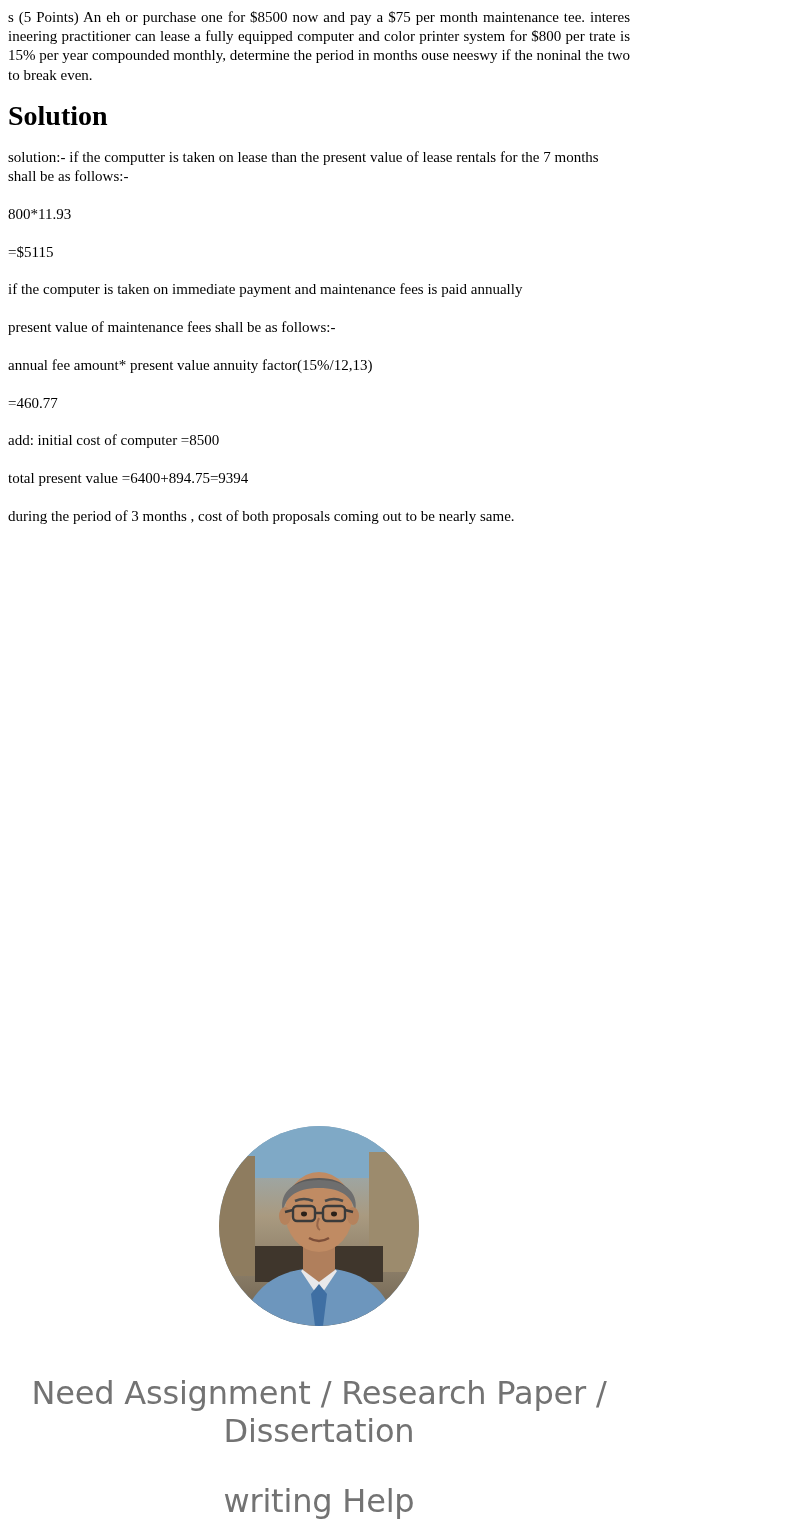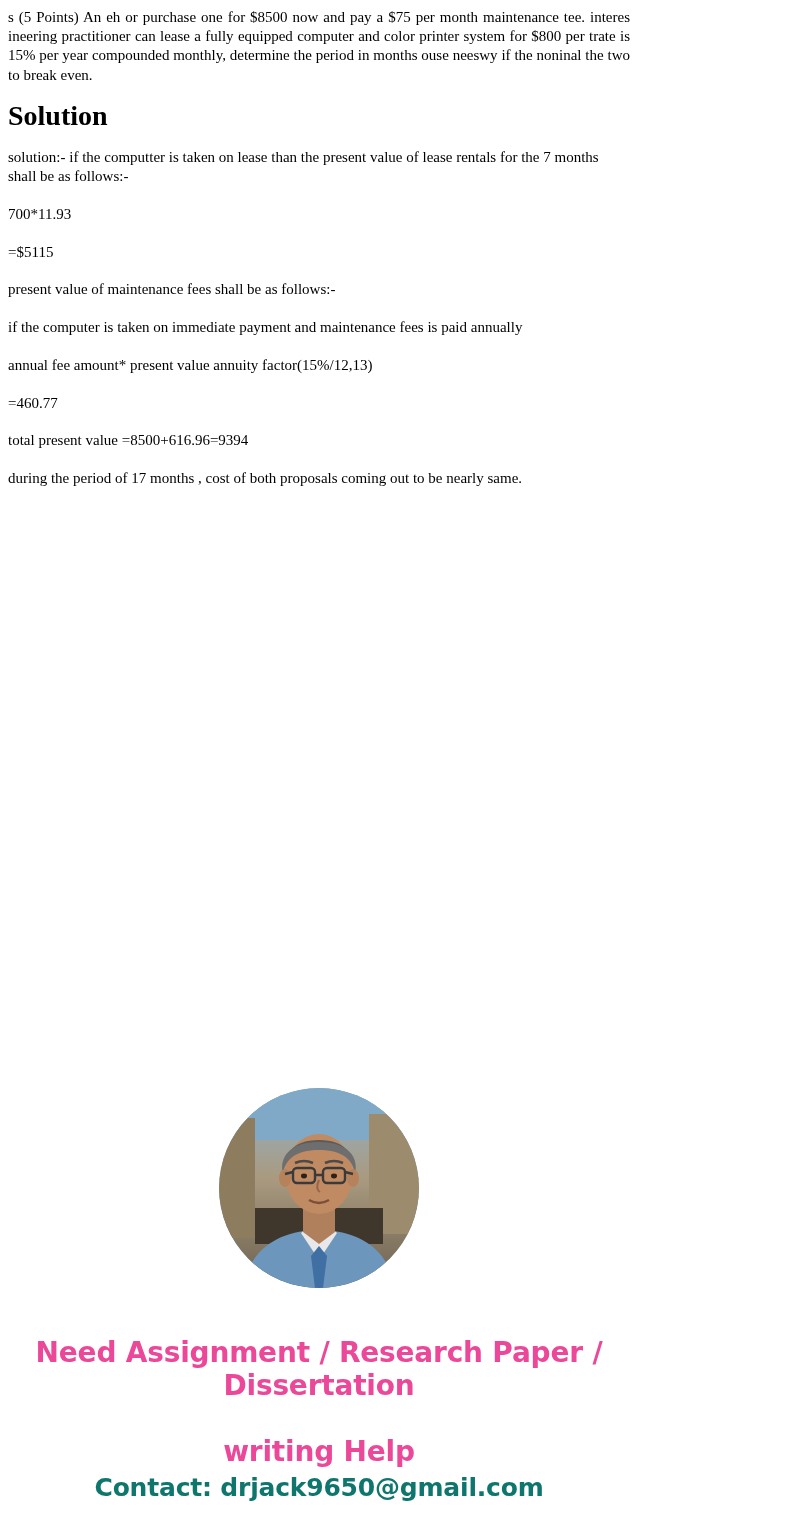--- a/index.html
+++ b/index.html
@@ -51,24 +51,24 @@
     margin: 0 auto;
     overflow: hidden;
     position: relative;
     background: #8aa4b8;
   }
   .avatar svg {
     display: block;
   }
   .footer-text {
     font-family: "DejaVu Sans", sans-serif;
-    font-weight: bold;
-    font-size: 28px;
+    font-weight: normal;
+    font-size: 32px;
     line-height: 1.2;
-    color: #ec4899;
+    color: #737373;
     margin-top: 48px;
     letter-spacing: -0.2px;
   }
   .footer-text .line2 {
     display: block;
     margin-top: 32px;
   }
   .footer-contact {
     font-family: "DejaVu Sans", sans-serif;
     font-weight: bold;
@@ -82,28 +82,29 @@
 </head>
 <body>
 
 <div class="page">
 
   <p class="question">s (5 Points) An eh or purchase one for $8500 now and pay a $75 per month maintenance tee. interes ineering practitioner can lease a fully equipped computer and color printer system for $800 per trate is 15% per year compounded monthly, determine the period in months ouse neeswy if the noninal the two to break even.</p>
 
   <h2 class="solution-heading">Solution</h2>
 
   <p class="sol-line">solution:- if the computter is taken on lease than the present value of lease rentals for the 7 months shall be as follows:-</p>
-  <p class="sol-line">700*11.93</p>
+  <p class="sol-line">800*11.93</p>
   <p class="sol-line">=$5115</p>
+  <p class="sol-line">if the computer is taken on immediate payment and maintenance fees is paid annually</p>
   <p class="sol-line">present value of maintenance fees shall be as follows:-</p>
-  <p class="sol-line">if the computer is taken on immediate payment and maintenance fees is paid annually</p>
   <p class="sol-line">annual fee amount* present value annuity factor(15%/12,13)</p>
   <p class="sol-line">=460.77</p>
-  <p class="sol-line">total present value =8500+616.96=9394</p>
-  <p class="sol-line">during the period of 17 months , cost of both proposals coming out to be nearly same.</p>
+  <p class="sol-line">add: initial cost of computer =8500</p>
+  <p class="sol-line">total present value =6400+894.75=9394</p>
+  <p class="sol-line">during the period of 3 months , cost of both proposals coming out to be nearly same.</p>
 
   <div class="footer">
 
     <div class="avatar">
       <svg width="200" height="200" viewBox="0 0 200 200" aria-hidden="true">
         <defs>
           <clipPath id="circclip">
               <circle cx="100" cy="100" r="100"></circle>
             </clipPath>
           <linearGradient id="bgGrad" x1="0" y1="0" x2="0" y2="1">

